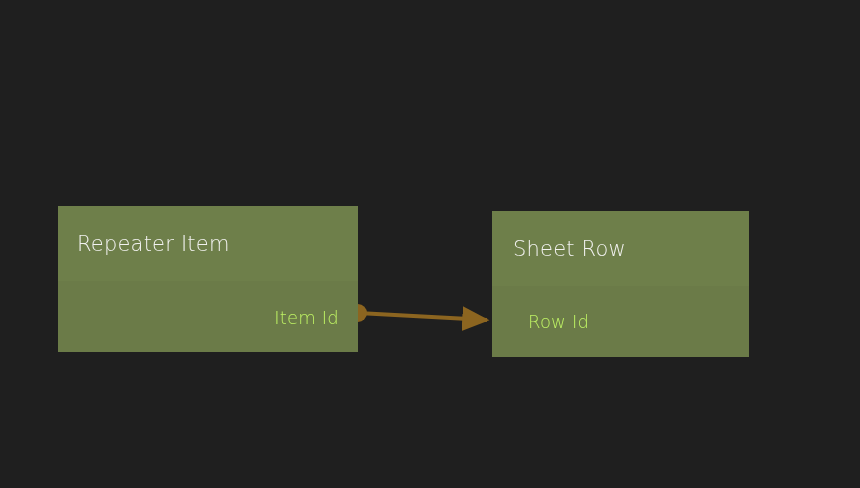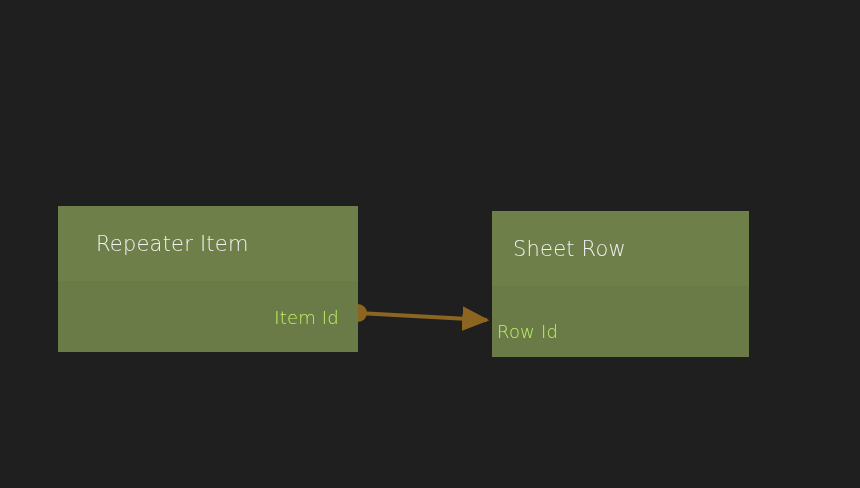--- a/index.html
+++ b/index.html
@@ -60,21 +60,21 @@
 
   
   #node-repeater-item {
     left: 58px;
     top: 206px;
     width: 300px;
     height: 146px;
   }
   #node-repeater-item .node-header {
     height: 75px;
-    padding-left: 38px;
+    padding-left: 19px;
     background: #6e7f4a;
   }
   #node-repeater-item .node-body {
     background: #6b7b48;
   }
   #node-repeater-item .node-field {
     justify-content: flex-end;
     padding-right: 19px;
     margin-top: 15px;
   }
@@ -89,23 +89,22 @@
   #node-sheet-row .node-header {
     height: 75px;
     padding-left: 21px;
     background: #6e7f4a;
   }
   #node-sheet-row .node-body {
     background: #6b7b48;
   }
   #node-sheet-row .node-field {
     justify-content: flex-start;
-    padding-left: 5px;
+    padding-left: 36px;
     margin-top: 14px;
-    align-items: flex-end;
   }
 
   
   #edge-layer {
     position: absolute;
     left: 0;
     top: 0;
     width: 860px;
     height: 488px;
     pointer-events: none;

